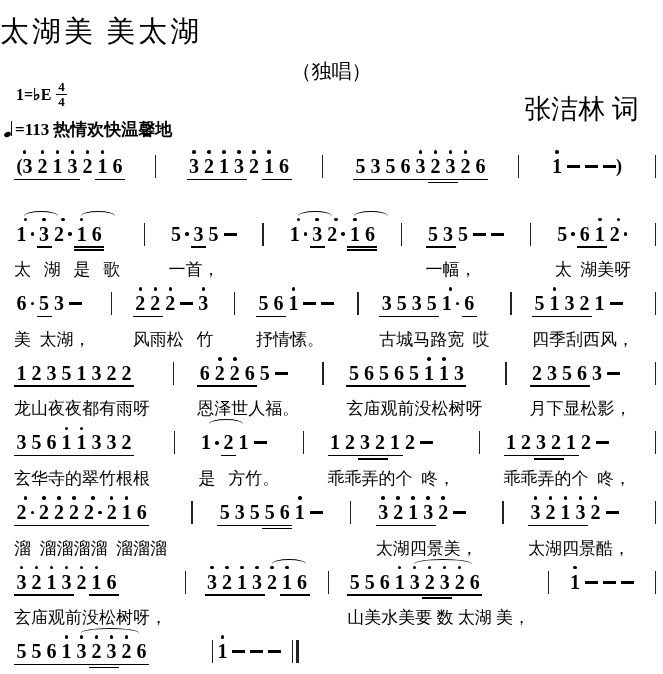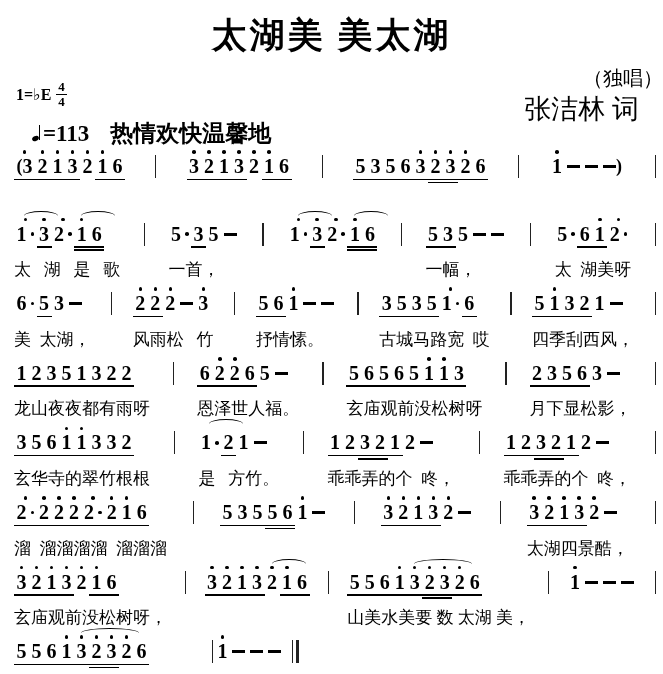--- a/index.html
+++ b/index.html
@@ -1,28 +1,28 @@
 <!DOCTYPE html>
 <html><head>
 <meta charset="utf-8">
 <style>
   html,body{margin:0;padding:0;background:#fff;}
   .page{width:663px;height:674px;background:#fff;color:#000;position:relative;overflow:hidden;
         font-family:"Liberation Serif","DejaVu Serif",serif;}
-  .title{text-align:center;font-size:35px;font-weight:700;letter-spacing:3px;padding-top:12px;}
-  .subtitle{text-align:right;font-size:20px;margin-top:6px;}
-  .meta{position:absolute;left:16px;top:80px;font-size:16px;font-weight:700;display:flex;align-items:center;gap:5px;}
+  .title{text-align:left;font-size:29px;font-weight:400;letter-spacing:3px;padding-top:12px;}
+  .subtitle{text-align:center;font-size:20px;margin-top:6px;}
+  .meta{position:absolute;left:16px;top:80px;font-size:16px;font-weight:700;display:flex;align-items:center;gap:5px;font-family:Liberation Serif, serif;}
   .frac{display:inline-flex;flex-direction:column;align-items:center;font-size:13px;font-weight:700;line-height:1.05;}
   .frac .num{border-bottom:1.6px solid #000;padding:0 2px;}
   .credits{position:absolute;right:24px;top:92px;font-size:27px;line-height:1.3;}
-  .tempo{position:absolute;left:32px;top:118px;font-size:23px;font-weight:700;display:flex;align-items:center;}
+  .tempo{position:absolute;left:4px;top:118px;font-size:17px;font-weight:700;display:flex;align-items:center;}
   .qnote{position:relative;width:9px;height:17px;margin-right:2px;}
   .qnote .head{position:absolute;left:0;bottom:1px;width:7px;height:5px;background:#000;border-radius:50%;transform:rotate(-25deg);}
   .qnote .stem{position:absolute;right:1px;top:0;width:1.4px;height:15px;background:#000;}
-  .expr{margin-left:21px;}
+  .expr{margin-left:4px;}
   .score{position:absolute;left:12px;top:148px;width:644px;}
   .mline{display:flex;justify-content:space-between;align-items:flex-start;margin-bottom:4px;}
   .mline.short{justify-content:flex-start;}
   .measure{display:flex;flex-direction:column;padding:0 2px;}
   .notes{display:flex;align-items:flex-start;}
   .lyric{font-size:17px;white-space:pre;min-height:21px;margin-top:5px;}
   .nt{display:inline-flex;flex-direction:column;align-items:center;margin:0 2.5px;position:relative;}
   .od{height:8px;display:flex;align-items:center;justify-content:center;}
   .odot{width:3.6px;height:3.6px;background:#000;border-radius:50%;}
   .dg{height:21px;display:flex;align-items:center;font-size:20px;font-weight:700;line-height:21px;}
@@ -1621,20 +1621,21 @@
               <div class="ul"></div>
             </div>
             <div class="nt">
               <div class="od"></div>
               <div class="dg">
                 <div class="dash"></div>
               </div>
               <div class="ul"></div>
             </div>
           </div>
+          <div class="lyric">太湖四景美，</div>
         </div>
         <div class="bar"></div>
         <div class="measure">
           <div class="notes">
             <div class="nt">
               <div class="od">
                 <div class="odot"></div>
               </div>
               <div class="dg">
                 <span>3</span>

